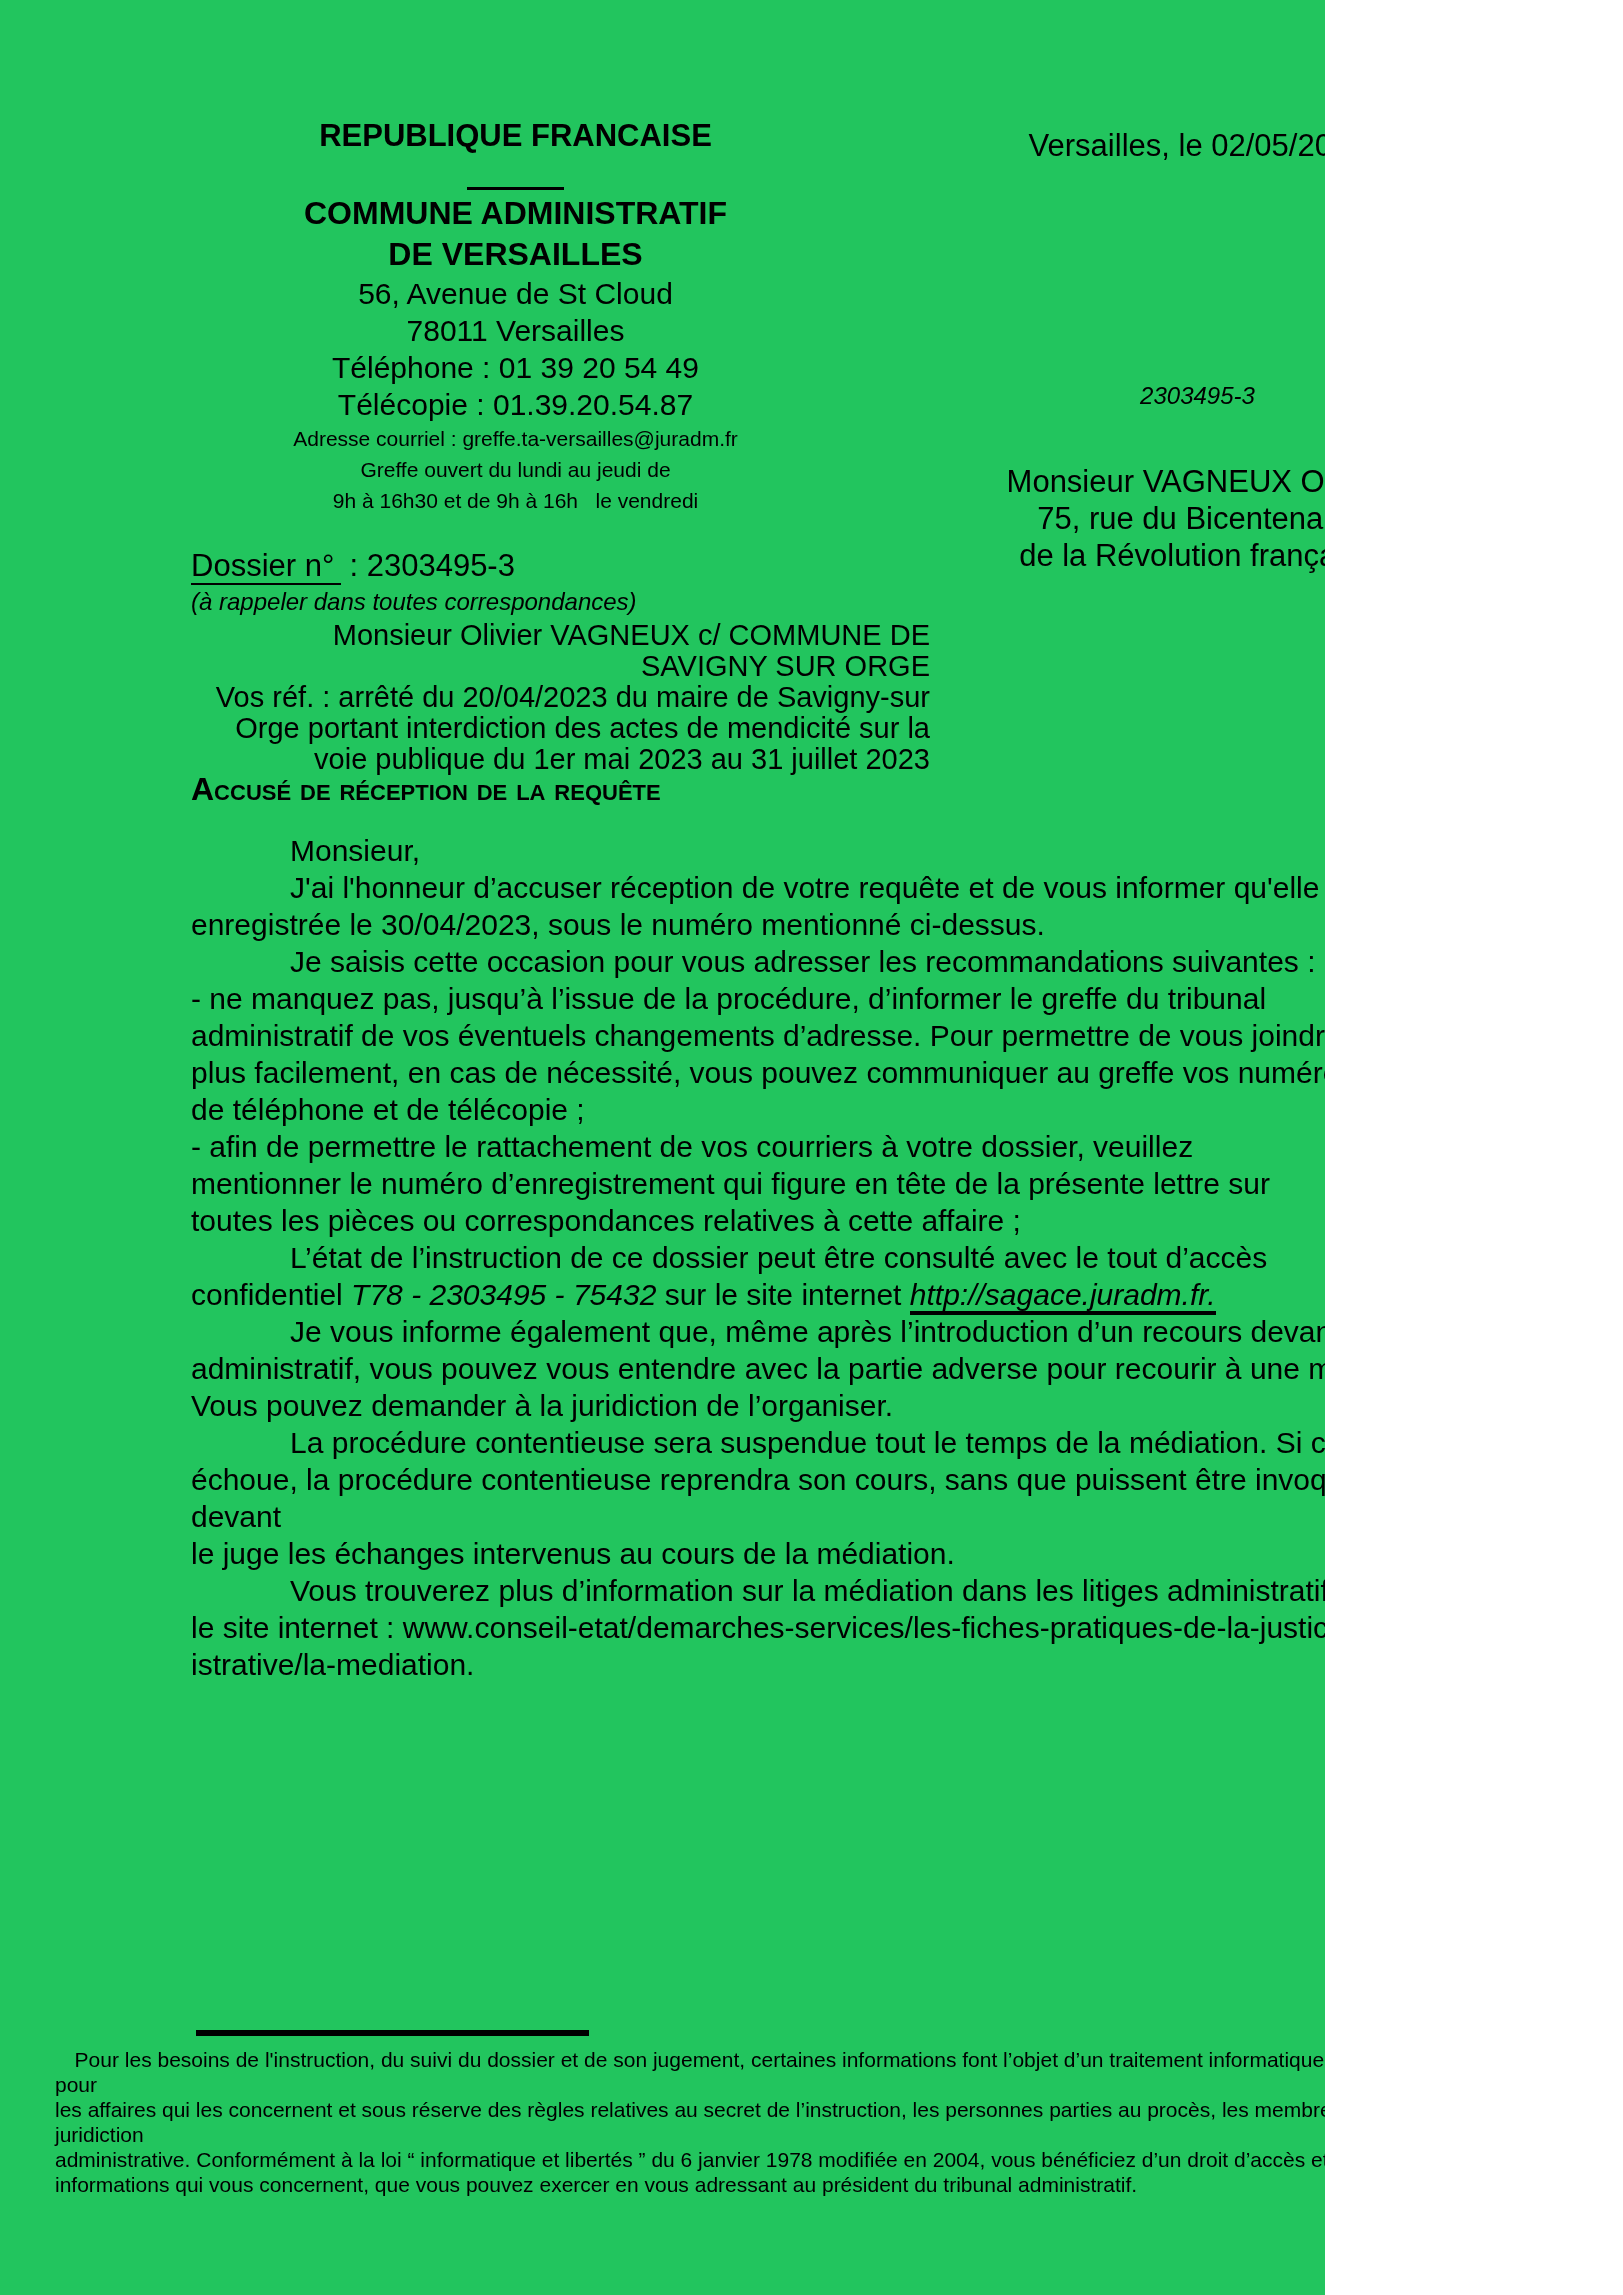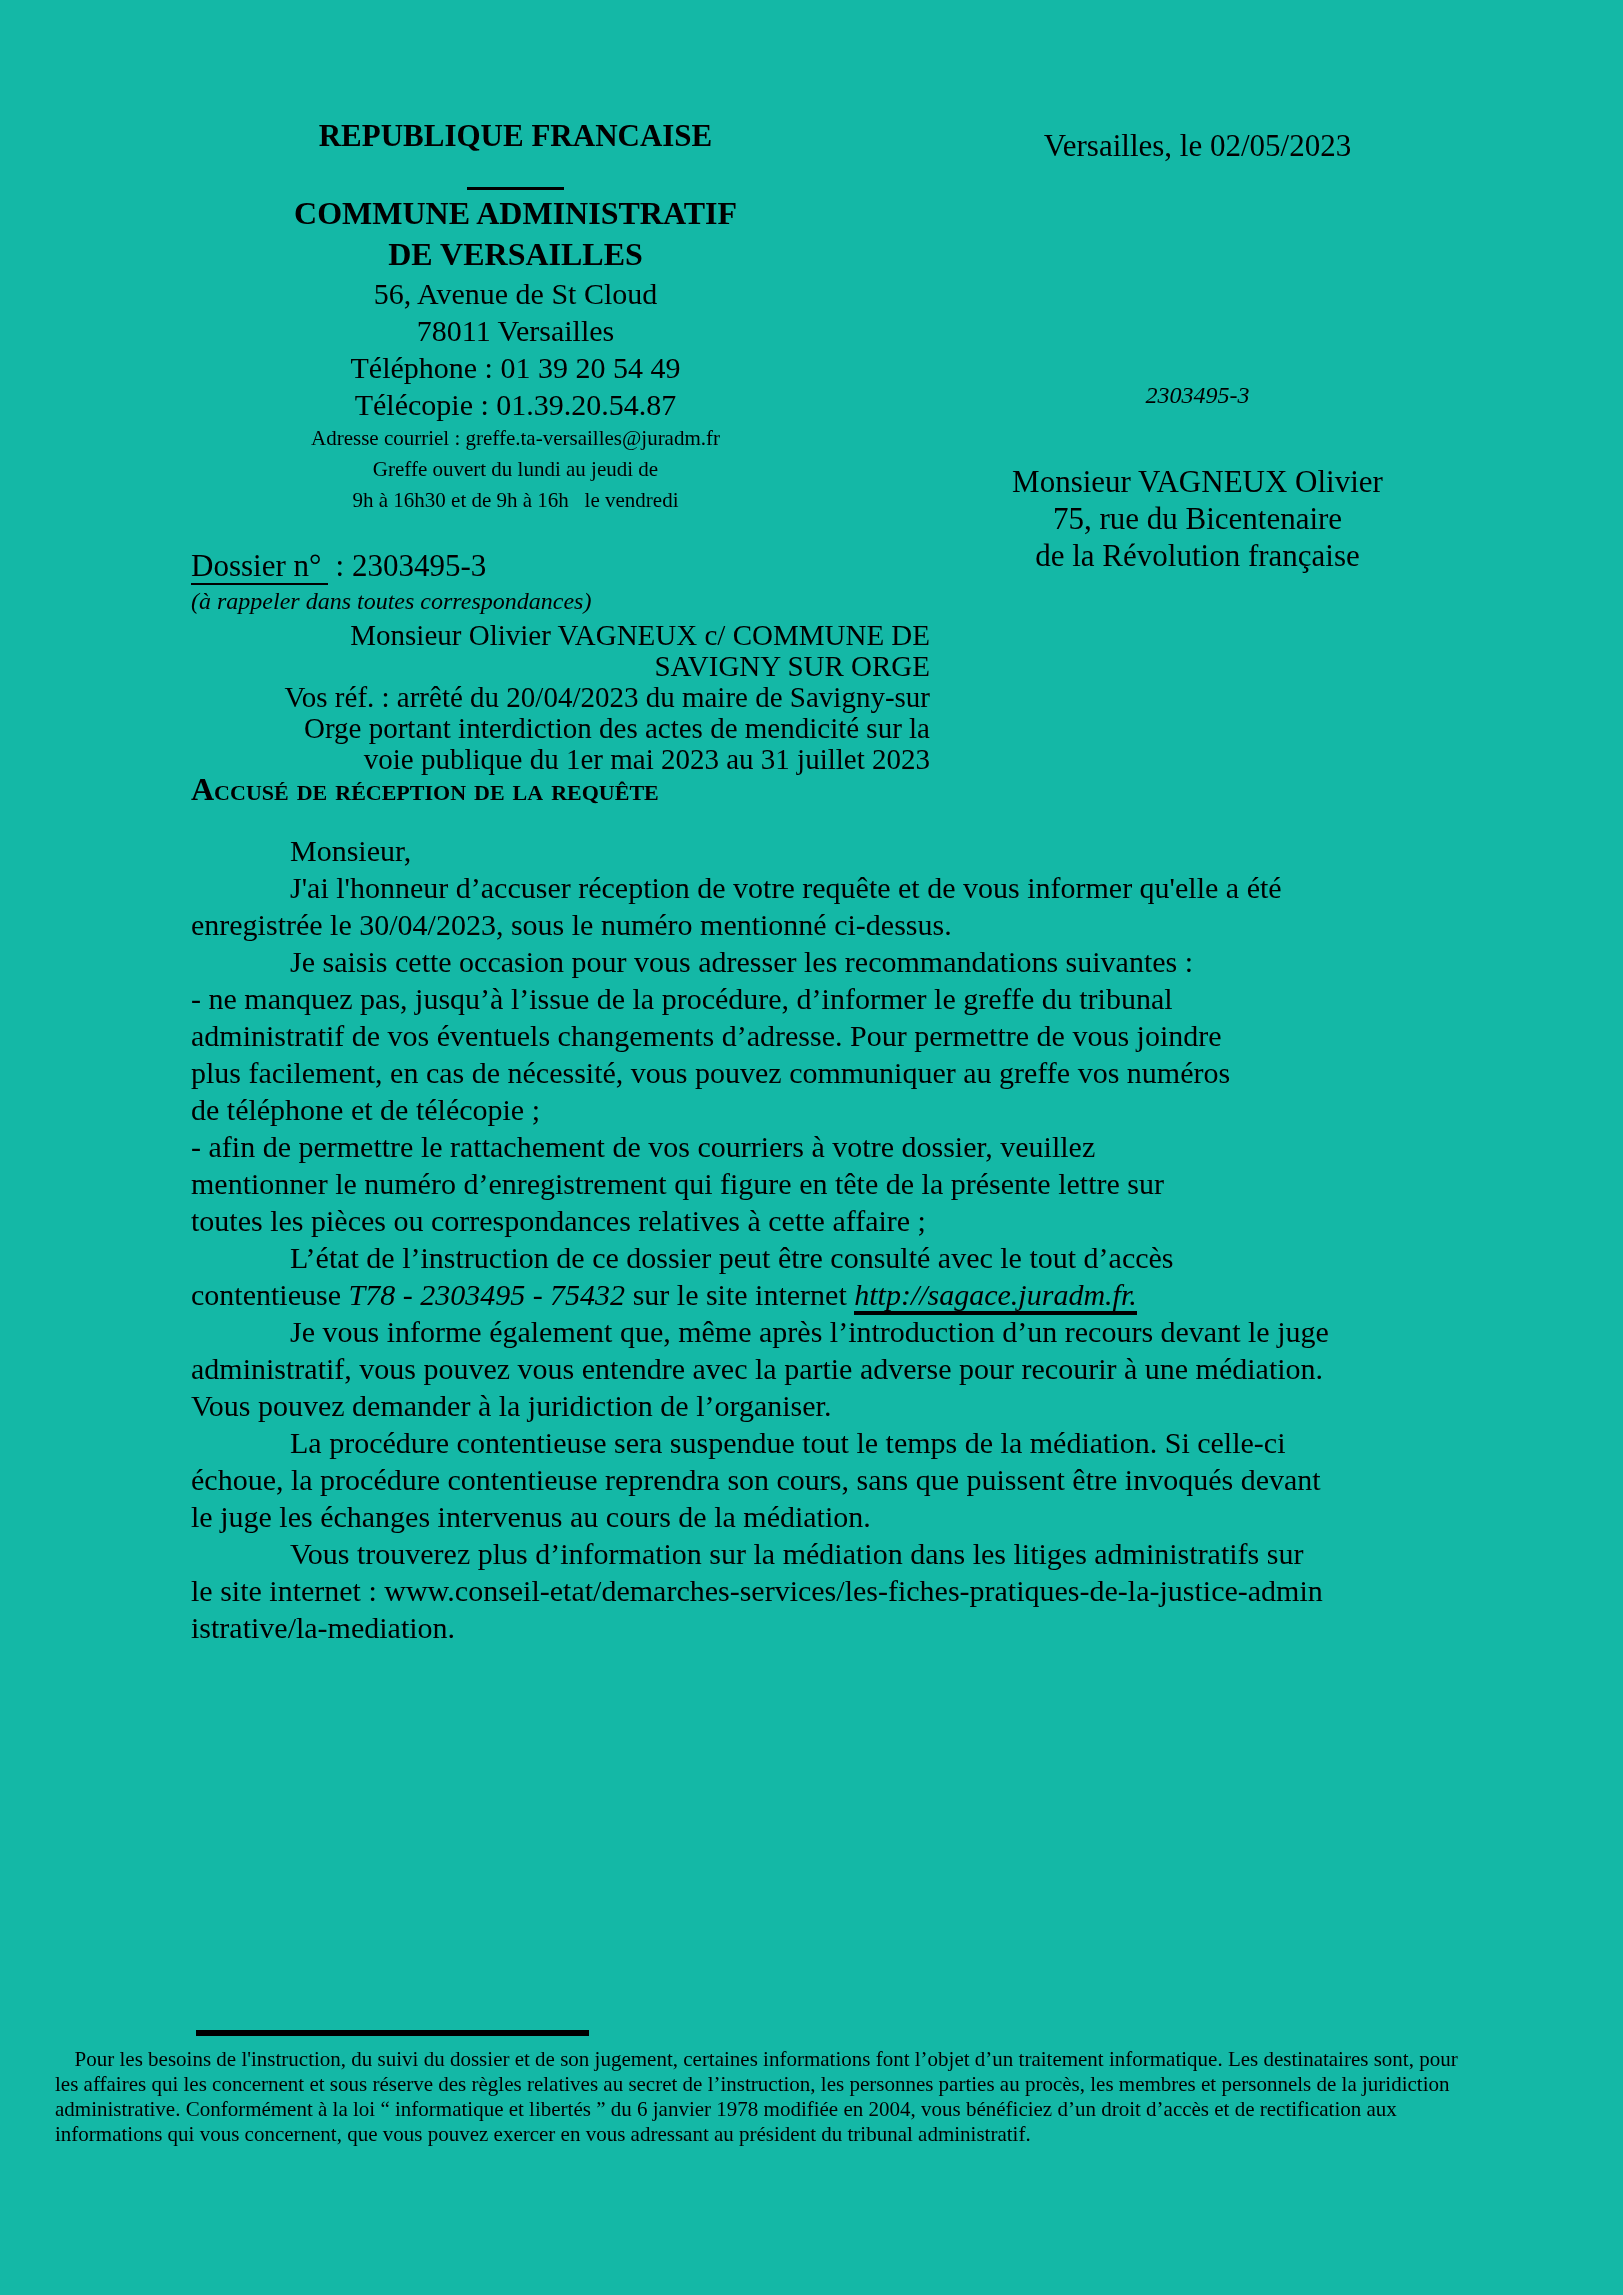--- a/index.html
+++ b/index.html
@@ -1,21 +1,21 @@
 <!DOCTYPE html>
 <html style="font-size:10.5px"><head>
 <meta charset="utf-8">
 <style>
   html, body { margin:0; padding:0; background:#ffffff; }
   .page {
     position:relative;
-    width:1623px; height:2295px;
-    background:#14b8a6;
+    width:1325px; height:2295px;
+    background:#22c55e;
     color:#000000;
-    font-family:Liberation Serif, serif;
+    font-family:Liberation Sans, sans-serif;
     overflow:hidden;
   }
   
   .letterhead { position:absolute; left:211px; top:118px; width:609px; text-align:center; }
   .lh-country { font-weight:bold; font-size:31px; line-height:35px; }
   .lh-sep { width:97px; height:2.6px; background:#000; margin:34px auto 3.9px auto; }
   .lh-court { font-weight:bold; font-size:32px; line-height:41px; }
   .lh-addr { font-size:30px; line-height:37px; }
   .lh-small { font-size:21px; line-height:31px; }
 
@@ -100,21 +100,21 @@
     <p class="indent p2">J'ai l'honneur d’accuser réception de votre requête et de vous informer qu'elle a été
 enregistrée le 30/04/2023, sous le numéro mentionné ci-dessus.</p>
     <p class="indent p3">Je saisis cette occasion pour vous adresser les recommandations suivantes :</p>
     <p class="blocki p5">- ne manquez pas, jusqu’à l’issue de la procédure, d’informer le greffe du tribunal
 administratif de vos éventuels changements d’adresse. Pour permettre de vous joindre
 plus facilement, en cas de nécessité, vous pouvez communiquer au greffe vos numéros
 de téléphone et de télécopie ;</p>
     <p class="blocki p4">- afin de permettre le rattachement de vos courriers à votre dossier, veuillez
 mentionner le numéro d’enregistrement qui figure en tête de la présente lettre sur
 toutes les pièces ou correspondances relatives à cette affaire ;</p>
-    <p class="indent p6"><span>L’état de l’instruction de ce dossier peut être consulté avec le tout d’accès</span><br><span>contentieuse </span><span class="it">T78 - 2303495 - 75432</span><span> sur le site internet </span><span class="url">http://sagace.juradm.fr.</span></p>
+    <p class="indent p6"><span>L’état de l’instruction de ce dossier peut être consulté avec le tout d’accès</span><br><span>confidentiel </span><span class="it">T78 - 2303495 - 75432</span><span> sur le site internet </span><span class="url">http://sagace.juradm.fr.</span></p>
     <p class="indent p7">Je vous informe également que, même après l’introduction d’un recours devant le juge
 administratif, vous pouvez vous entendre avec la partie adverse pour recourir à une médiation.
 Vous pouvez demander à la juridiction de l’organiser.</p>
     <p class="indent p8">La procédure contentieuse sera suspendue tout le temps de la médiation. Si celle-ci
 échoue, la procédure contentieuse reprendra son cours, sans que puissent être invoqués devant
 le juge les échanges intervenus au cours de la médiation.</p>
     <p class="indent p9">Vous trouverez plus d’information sur la médiation dans les litiges administratifs sur
 le site internet : www.conseil-etat/demarches-services/les-fiches-pratiques-de-la-justice-admin
 istrative/la-mediation.</p>
   </div>

